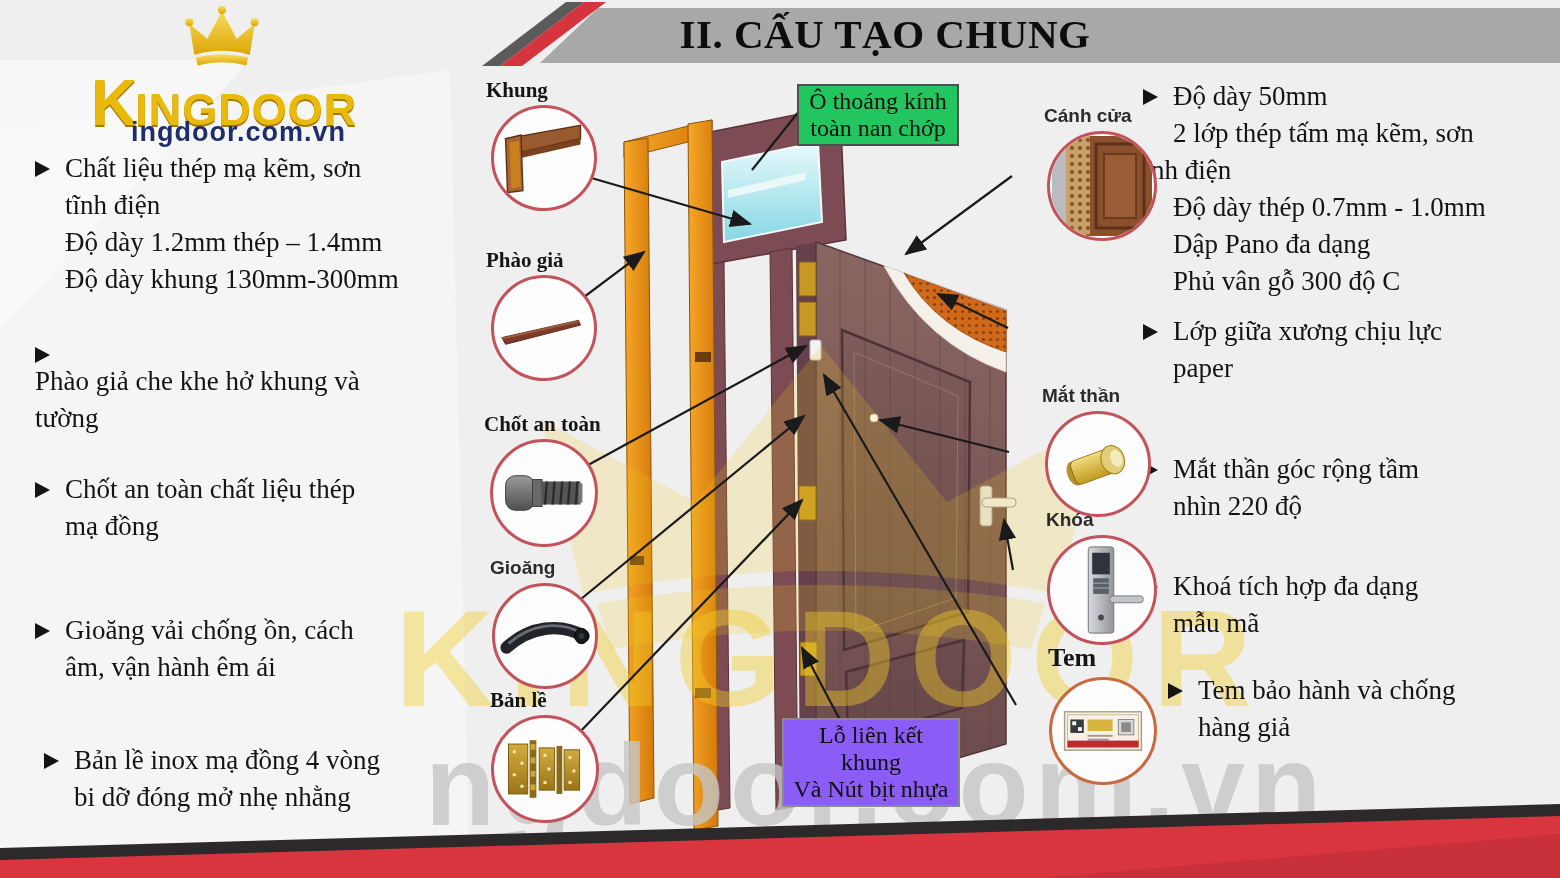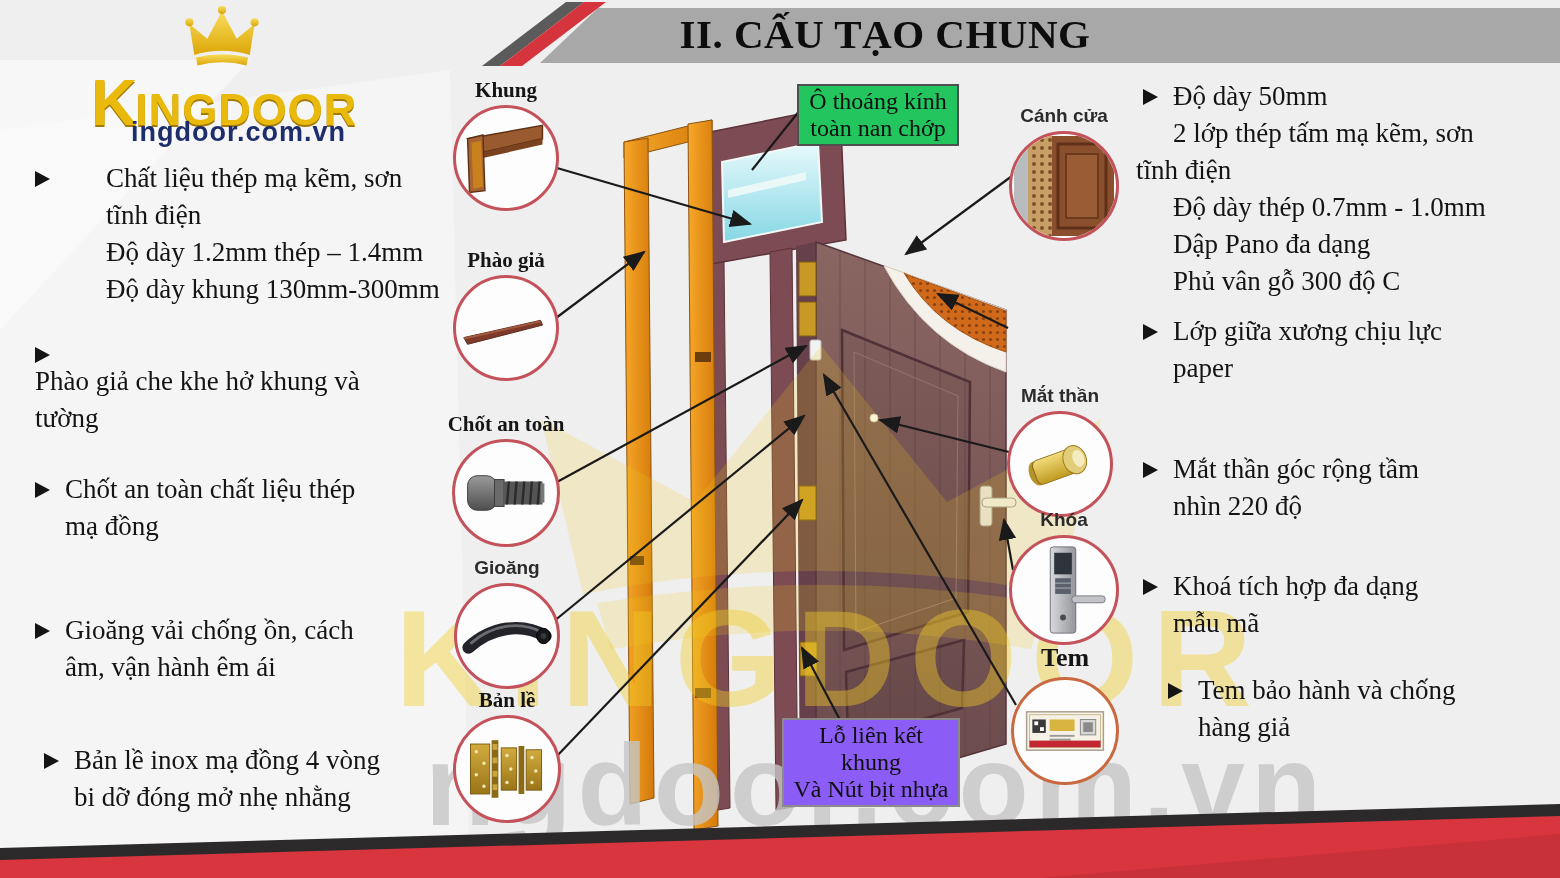--- a/index.html
+++ b/index.html
@@ -19,21 +19,21 @@
   
   .title-text{position:absolute;left:600px;top:10px;width:570px;text-align:center;
               font-weight:bold;font-size:41px;line-height:48px;color:#0d0d0d;letter-spacing:.5px;}
   
   .note{position:absolute;display:flex;font-size:27px;line-height:37px;color:#141414;}
   .bullet{width:0;height:0;border-top:8px solid transparent;border-bottom:8px solid transparent;
           border-left:15px solid #141414;margin:11px 15px 0 0;flex:none;}
   .nl div{min-height:37px;white-space:nowrap;}
   .outdent{margin-left:-37px;}
   
-  .comp{position:absolute;text-align:center;}
+  .comp{position:absolute;margin-left:38px;}
   .clabel{font-weight:bold;font-size:21px;line-height:24px;color:#151515;margin-bottom:3px;white-space:nowrap;}
   .clabel.sans{font-family:"Liberation Sans","DejaVu Sans",sans-serif;font-size:19px;color:#2b2b2b;}
   .clabel.big{font-size:26px;line-height:32px;}
   .circle{border-radius:50%;border:3px solid #c4525b;background:#fdfdfd;overflow:hidden;
           display:flex;align-items:center;justify-content:center;margin:0 auto;}
   .circle.orange{border-color:#c8693f;}
   .circle svg{display:block;}
   .honeyfill{width:100%;height:100%;background:#cda470;
      background-image:radial-gradient(circle at 4px 4px,#82562a 2px,rgba(0,0,0,0) 2.6px);
      background-size:9px 9px;}
@@ -173,21 +173,21 @@
       <circle cx="8" cy="20" r="5" fill="url(#crG)"></circle>
         <circle cx="48" cy="5" r="5" fill="url(#crG)"></circle>
         <circle cx="88" cy="20" r="5" fill="url(#crG)"></circle>
     </svg>
     <div class="brandline"><span class="brand-k">K</span><span class="brand-rest">INGDOOR</span></div>
     <div class="sitelne">ingdoor.com.vn</div>
   </div>
 
   <div class="title-text">II. CẤU TẠO CHUNG</div>
 
-  <div class="note" style="left:35px;top:160px;gap:41px;">
+  <div class="note" style="left:35px;top:150px;">
     <span class="bullet"></span>
     <div class="nl">
       <div>Chất liệu thép mạ kẽm, sơn</div>
       <div>tĩnh điện</div>
       <div>Độ dày 1.2mm thép – 1.4mm</div>
       <div>Độ dày khung 130mm-300mm</div>
     </div>
   </div>
   <div class="note" style="left:35px;top:336px;flex-direction:column;">
     <span class="bullet"></span>

